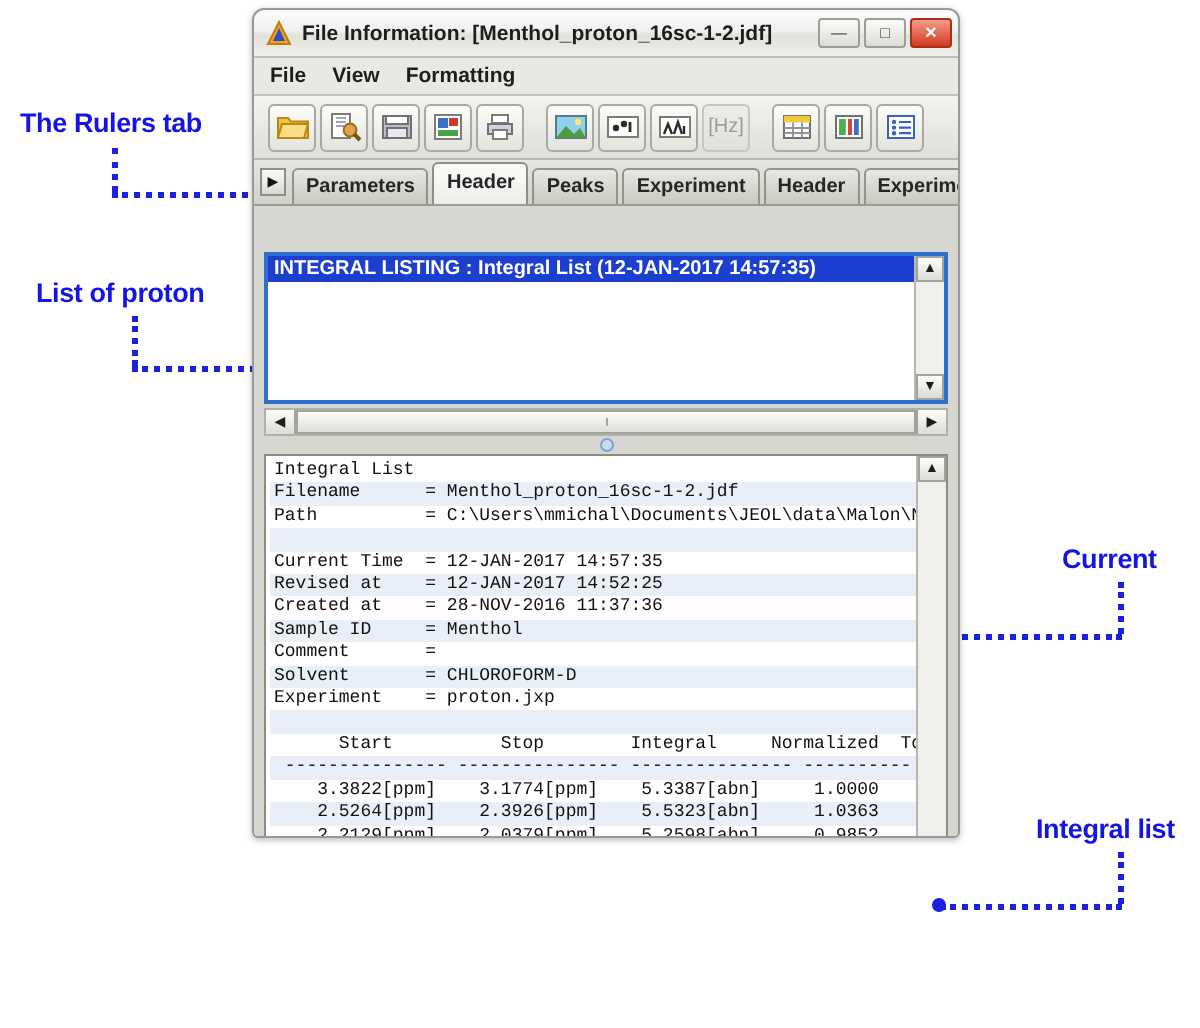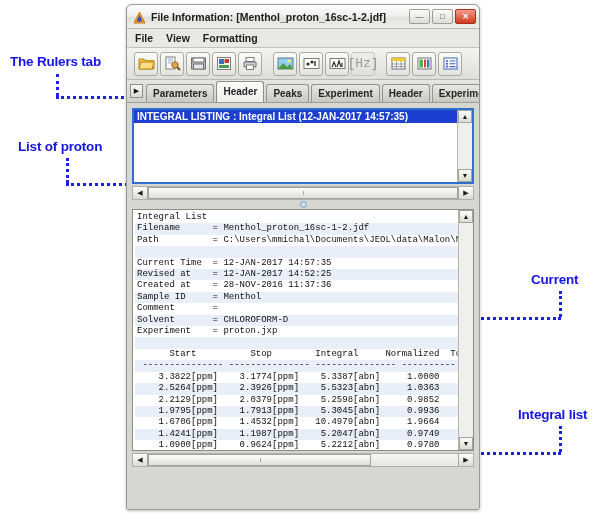--- a/index.html
+++ b/index.html
@@ -41,21 +41,21 @@
     border:3px solid #e01b1b;
     border-radius:50%;
     box-sizing:border-box;
     pointer-events:none;
   }
 
   
   .window{
     position:absolute;
     left:126px;top:4px;
-    width:354px;height:506px;
+    width:354px;height:415px;
     background:#d7d7d2;
     border:1px solid #9a9a94;
     border-radius:6px 6px 3px 3px;
     box-sizing:border-box;
     box-shadow:0 1px 3px rgba(0,0,0,.28);
     overflow:hidden;
   }
   .titlebar{
     height:24px;
     background:linear-gradient(to bottom,#fdfdfd 0%,#f0f0ee 45%,#e2e2dd 55%,#eeeeea 100%);
@@ -123,21 +123,21 @@
     border-radius:3px;
     background:linear-gradient(to bottom,#fcfcfa,#e3e3dd);
     display:flex;align-items:center;justify-content:center;
     box-sizing:border-box;
     flex:0 0 auto;
   }
   .tbtn.disabled{
     background:linear-gradient(to bottom,#ededea,#e0e0db);
     border-color:#c6c6bf;color:#a9a9a4;
   }
-  .tbtn.hz{font-size:13px;color:#9c9c97;font-family:Liberation Mono, monospace;}
+  .tbtn.hz{font-size:10px;color:#9c9c97;font-family:Liberation Sans, sans-serif;}
   .tsep{width:9px;flex:0 0 auto;}
 
   
   .tabstrip{
     height:23px;
     background:linear-gradient(to bottom,#e6e6e1,#d2d2cc);
     display:flex;align-items:flex-end;
     padding-left:3px;
     box-sizing:border-box;
     border-bottom:1px solid #9d9d96;
@@ -182,21 +182,21 @@
     box-sizing:border-box;
     background:#d7d7d2;
     height:calc(506px - 24px - 19px - 32px - 23px);
   }
   .pane-label{
     font-size:10px;color:#1d1d1d;font-weight:600;
     margin:2px 0 2px 3px;
   }
 
   
-  .listbox-wrap{position:relative;}
+  .listbox-wrap{position:relative;margin-top:18px;}
   .listbox{
     height:76px;
     border:2px solid #2f6fd0;
     background:#ffffff;
     box-sizing:border-box;
     display:flex;
     overflow:hidden;
   }
   .list-inner{flex:1 1 auto;overflow:hidden;position:relative;}
   .list-row{

